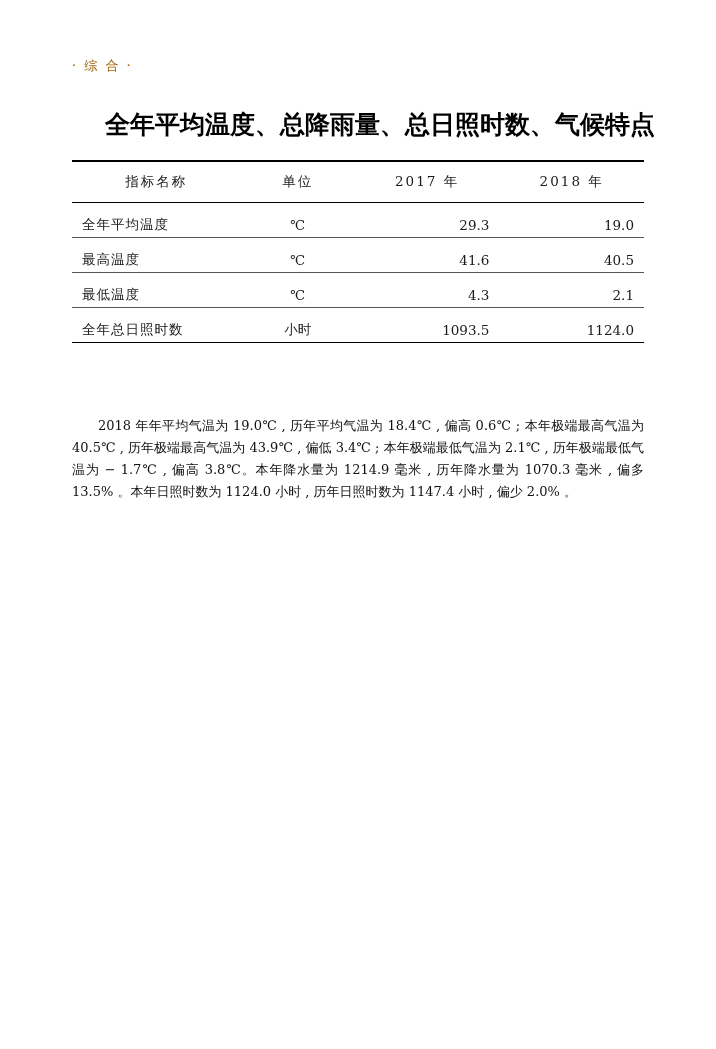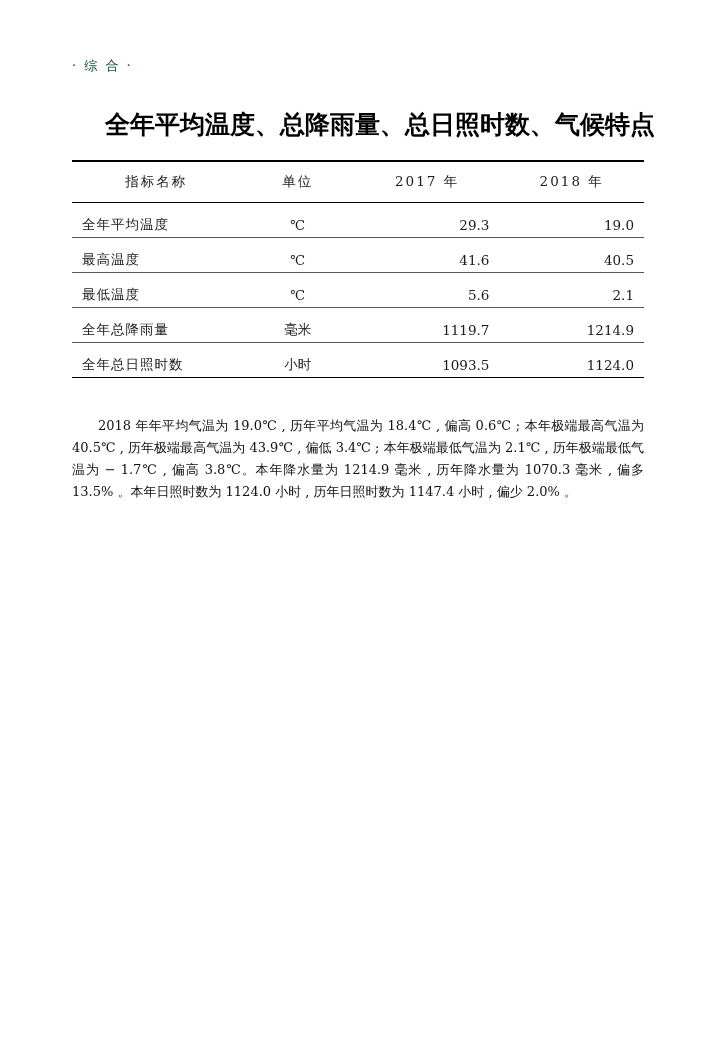--- a/index.html
+++ b/index.html
@@ -22,21 +22,21 @@
     width: 716px;
     height: 1049px;
     box-sizing: border-box;
   }
   .running-head {
     position: absolute;
     left: 72px;
     top: 57px;
     font-size: 13px;
     letter-spacing: 2px;
-    color: #14532d;
+    color: #a16207;
     font-family: "DejaVu Serif", "Liberation Serif", serif;
   }
   .doc-title {
     position: absolute;
     left: 0;
     right: 0;
     top: 108px;
     text-align: center;
     font-size: 25px;
     font-weight: bold;
@@ -144,28 +144,22 @@
         </tr>
         <tr>
           <td class="c-name">最高温度</td>
           <td class="c-unit">℃</td>
           <td class="c-num">41.6</td>
           <td class="c-num">40.5</td>
         </tr>
         <tr>
           <td class="c-name">最低温度</td>
           <td class="c-unit">℃</td>
-          <td class="c-num">5.6</td>
+          <td class="c-num">4.3</td>
           <td class="c-num">2.1</td>
-        </tr>
-        <tr>
-          <td class="c-name">全年总降雨量</td>
-          <td class="c-unit">毫米</td>
-          <td class="c-num">1119.7</td>
-          <td class="c-num">1214.9</td>
         </tr>
         <tr>
           <td class="c-name">全年总日照时数</td>
           <td class="c-unit">小时</td>
           <td class="c-num">1093.5</td>
           <td class="c-num">1124.0</td>
         </tr>
       </tbody>
     </table>
   </div>

